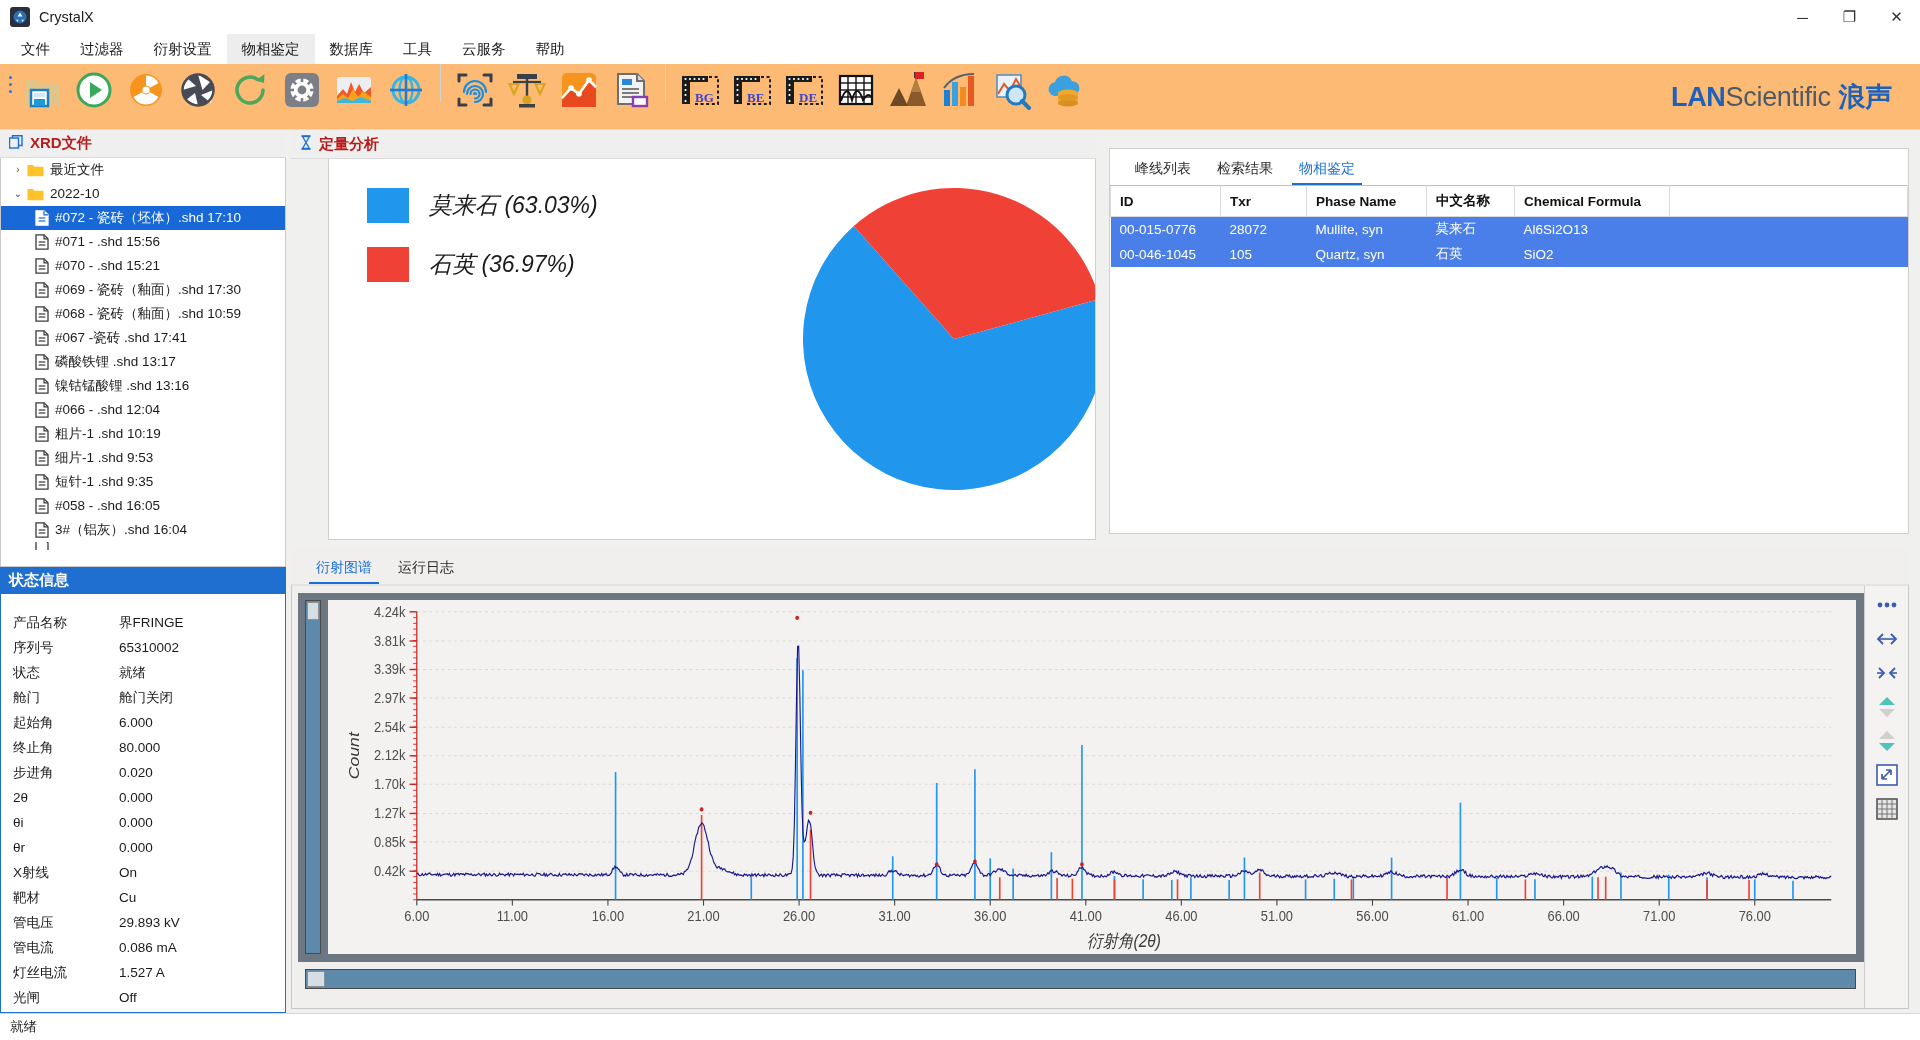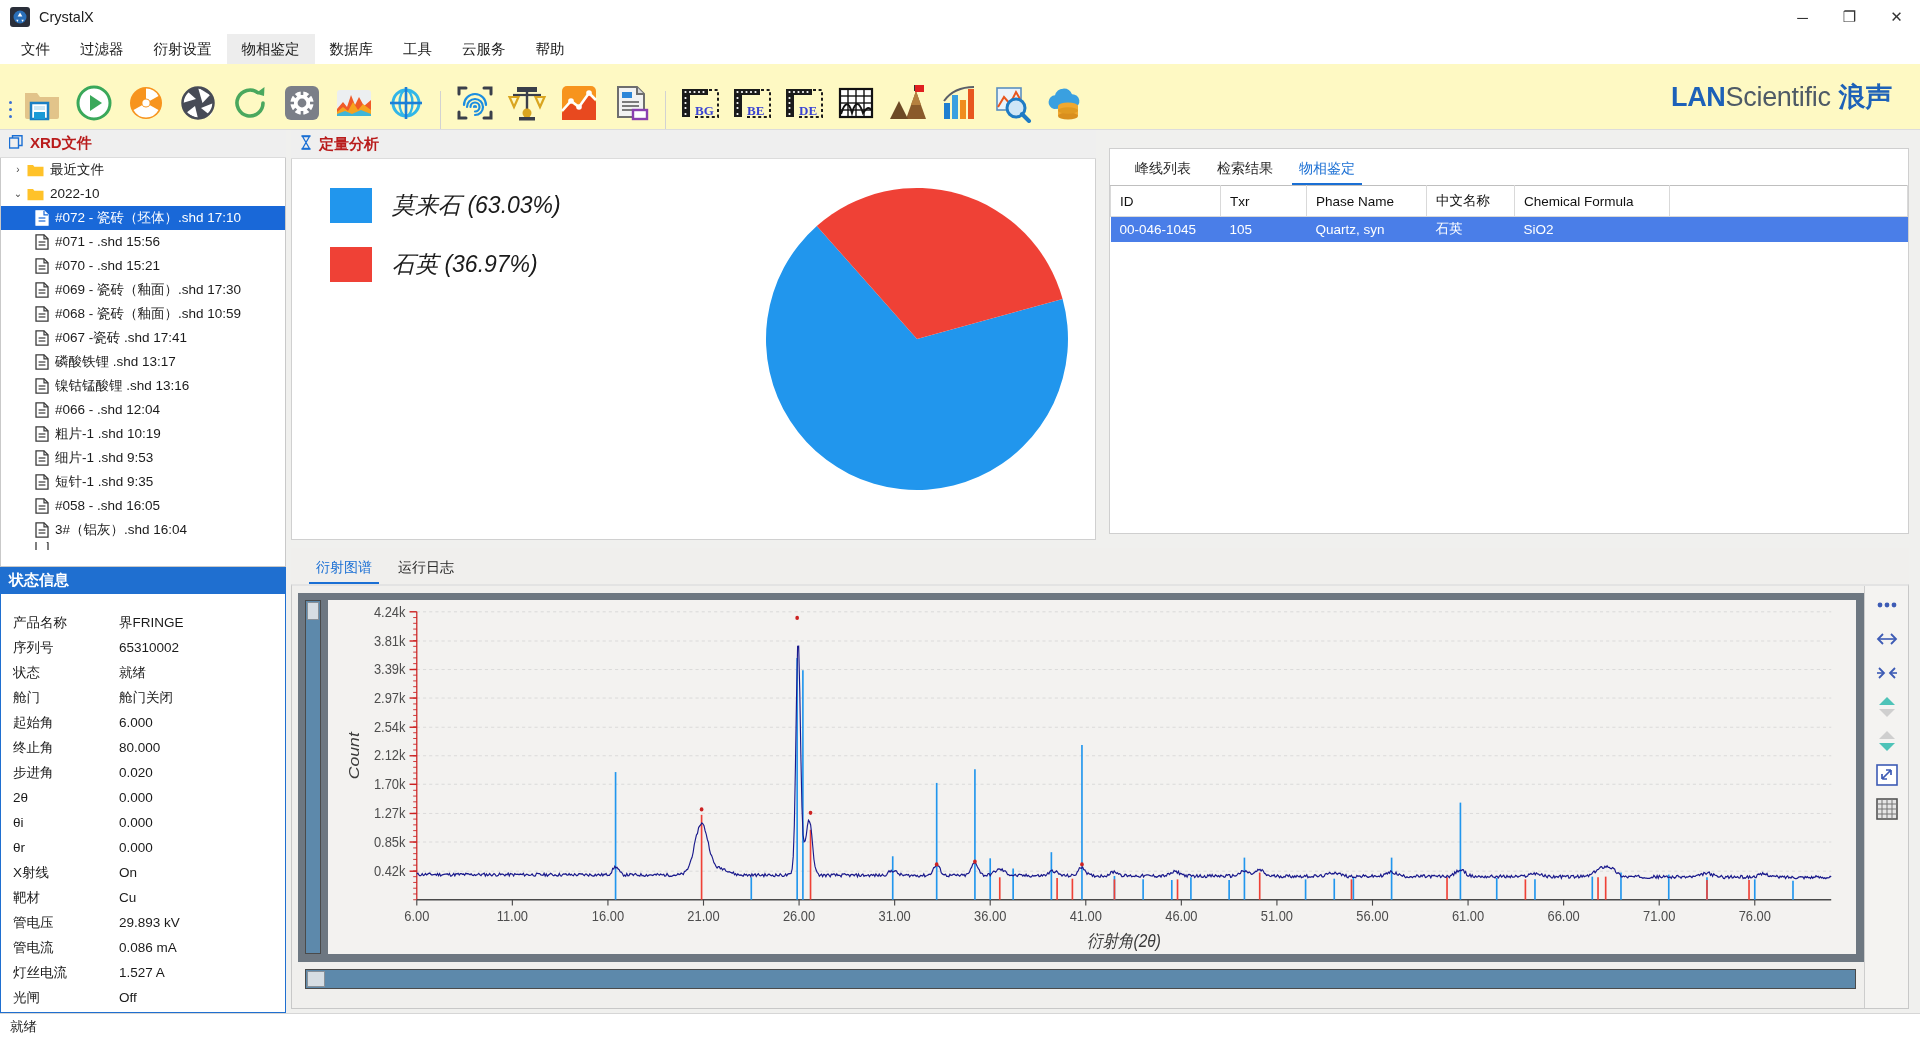--- a/index.html
+++ b/index.html
@@ -32,22 +32,22 @@
   }
   
   #menubar { height:30px; display:flex; align-items:stretch; background:#fff; padding-left:6px;}
   .menu-item {
     padding:0 15px; display:flex;align-items:center; font-size:14.5px; color:#1b1b1b;
     cursor:default;
   }
   .menu-item.active { background:#ededed; }
   
   #toolbar {
-    height:66px; display:flex; align-items:flex-end;
-    background:#fef9c3; border-bottom:1px solid #dcdcdc; padding-left:4px;
+    height:66px; display:flex; align-items:flex-start;
+    background:#fdba74; border-bottom:1px solid #dcdcdc; padding-left:4px;
     position:relative;
   }
   .grip { width:12px;height:40px;display:flex;flex-direction:column;justify-content:center;align-items:center;gap:4px;}
   .grip i{width:3px;height:3px;border-radius:50%;background:#3b6fd4;display:block}
   .tb { width:52px;height:52px;display:flex;align-items:center;justify-content:center;flex:0 0 auto;}
   .tb svg{display:block}
   .tbsep { width:1px;height:38px;background:#d2d2d2;margin:0 8px;flex:0 0 auto;}
   #brand {
     position:absolute; right:28px; top:50%; transform:translateY(-50%);
     font-size:27px; letter-spacing:-0.3px; white-space:nowrap;
@@ -91,40 +91,40 @@
   .st-key { width:118px; flex:0 0 118px; padding-left:12px; color:#1b1b1b;}
   .st-val { color:#1b1b1b; }
   
   #rightcol { flex:1 1 auto; display:flex; flex-direction:column; background:#f0f0ee; padding:0 0 0 0;}
   #toprow { display:flex; height:410px; gap:13px; padding:0 11px 0 5px; }
   #quantpanel {
     flex:1 1 auto; display:flex; flex-direction:column; min-width:0;
   }
   #quantbody {
     flex:1 1 auto; background:#fff; border:1px solid #d0d0d0; border-top:none;
-    position:relative; overflow:hidden;
+    position:relative; overflow:hidden;margin-left:37px;
   }
   .legend-item { position:absolute; display:flex; align-items:center; gap:20px;}
   .legend-sw { width:42px;height:35px; }
   .legend-tx { font-size:23px; font-style:italic; color:#1b1b1b; white-space:nowrap;}
   #phasepanel {
     width:800px; flex:0 0 800px; display:flex;flex-direction:column;
     background:#fff; border:1px solid #cfcfcf; margin-top:18px; margin-bottom:6px;
   }
   .tabstrip { height:36px; display:flex; align-items:flex-end; padding-left:12px; background:#fff;}
   .tab {
     padding:0 13px 7px 13px; font-size:14px; color:#2a2a2a; position:relative;
   }
   .tab.active { color:#1a6fd4; }
   .tab.active:after {
     content:""; position:absolute; left:6px; right:6px; bottom:0; height:2.5px; background:#1a6fd4;
   }
   table.phasetable { width:100%; border-collapse:collapse; font-size:13.5px;}
   table.phasetable th {
-    text-align:left; font-size:13.5px; font-weight:normal; padding:6px 9px; height:29px;
+    text-align:left; font-size:13.5px; font-weight:bold; padding:6px 9px; height:29px;
     border:1px solid #d9d9d9; border-top:1px solid #bfbfbf; background:#fff; color:#111;
   }
   table.phasetable td { padding:3px 9px; height:25px; border:none; color:#fff;}
   table.phasetable tr.sel { background:#4a7ee8; }
   
   #specpanel { flex:1 1 auto; display:flex; flex-direction:column; margin:8px 11px 4px 5px; min-height:0;}
   #specbody {
     flex:1 1 auto; background:#f0efed; border:1px solid #c8c8c8; border-top:2px solid #e3e3e3;
     display:flex; position:relative; min-height:0;
   }
@@ -816,20 +816,28 @@
             <tr>
               <th style="width:110px">ID</th>
               <th style="width:86px">Txr</th>
               <th style="width:120px">Phase Name</th>
               <th style="width:88px">中文名称</th>
               <th style="width:155px">Chemical Formula</th>
               <th></th>
             </tr>
           </thead>
           <tbody>
+            <tr class="sel">
+              <td>00-015-0776</td>
+              <td>28072</td>
+              <td>Mullite, syn</td>
+              <td>莫来石</td>
+              <td>Al6Si2O13</td>
+              <td></td>
+            </tr>
             <tr class="sel">
               <td>00-046-1045</td>
               <td>105</td>
               <td>Quartz, syn</td>
               <td>石英</td>
               <td>SiO2</td>
               <td></td>
             </tr>
           </tbody>
         </table>

